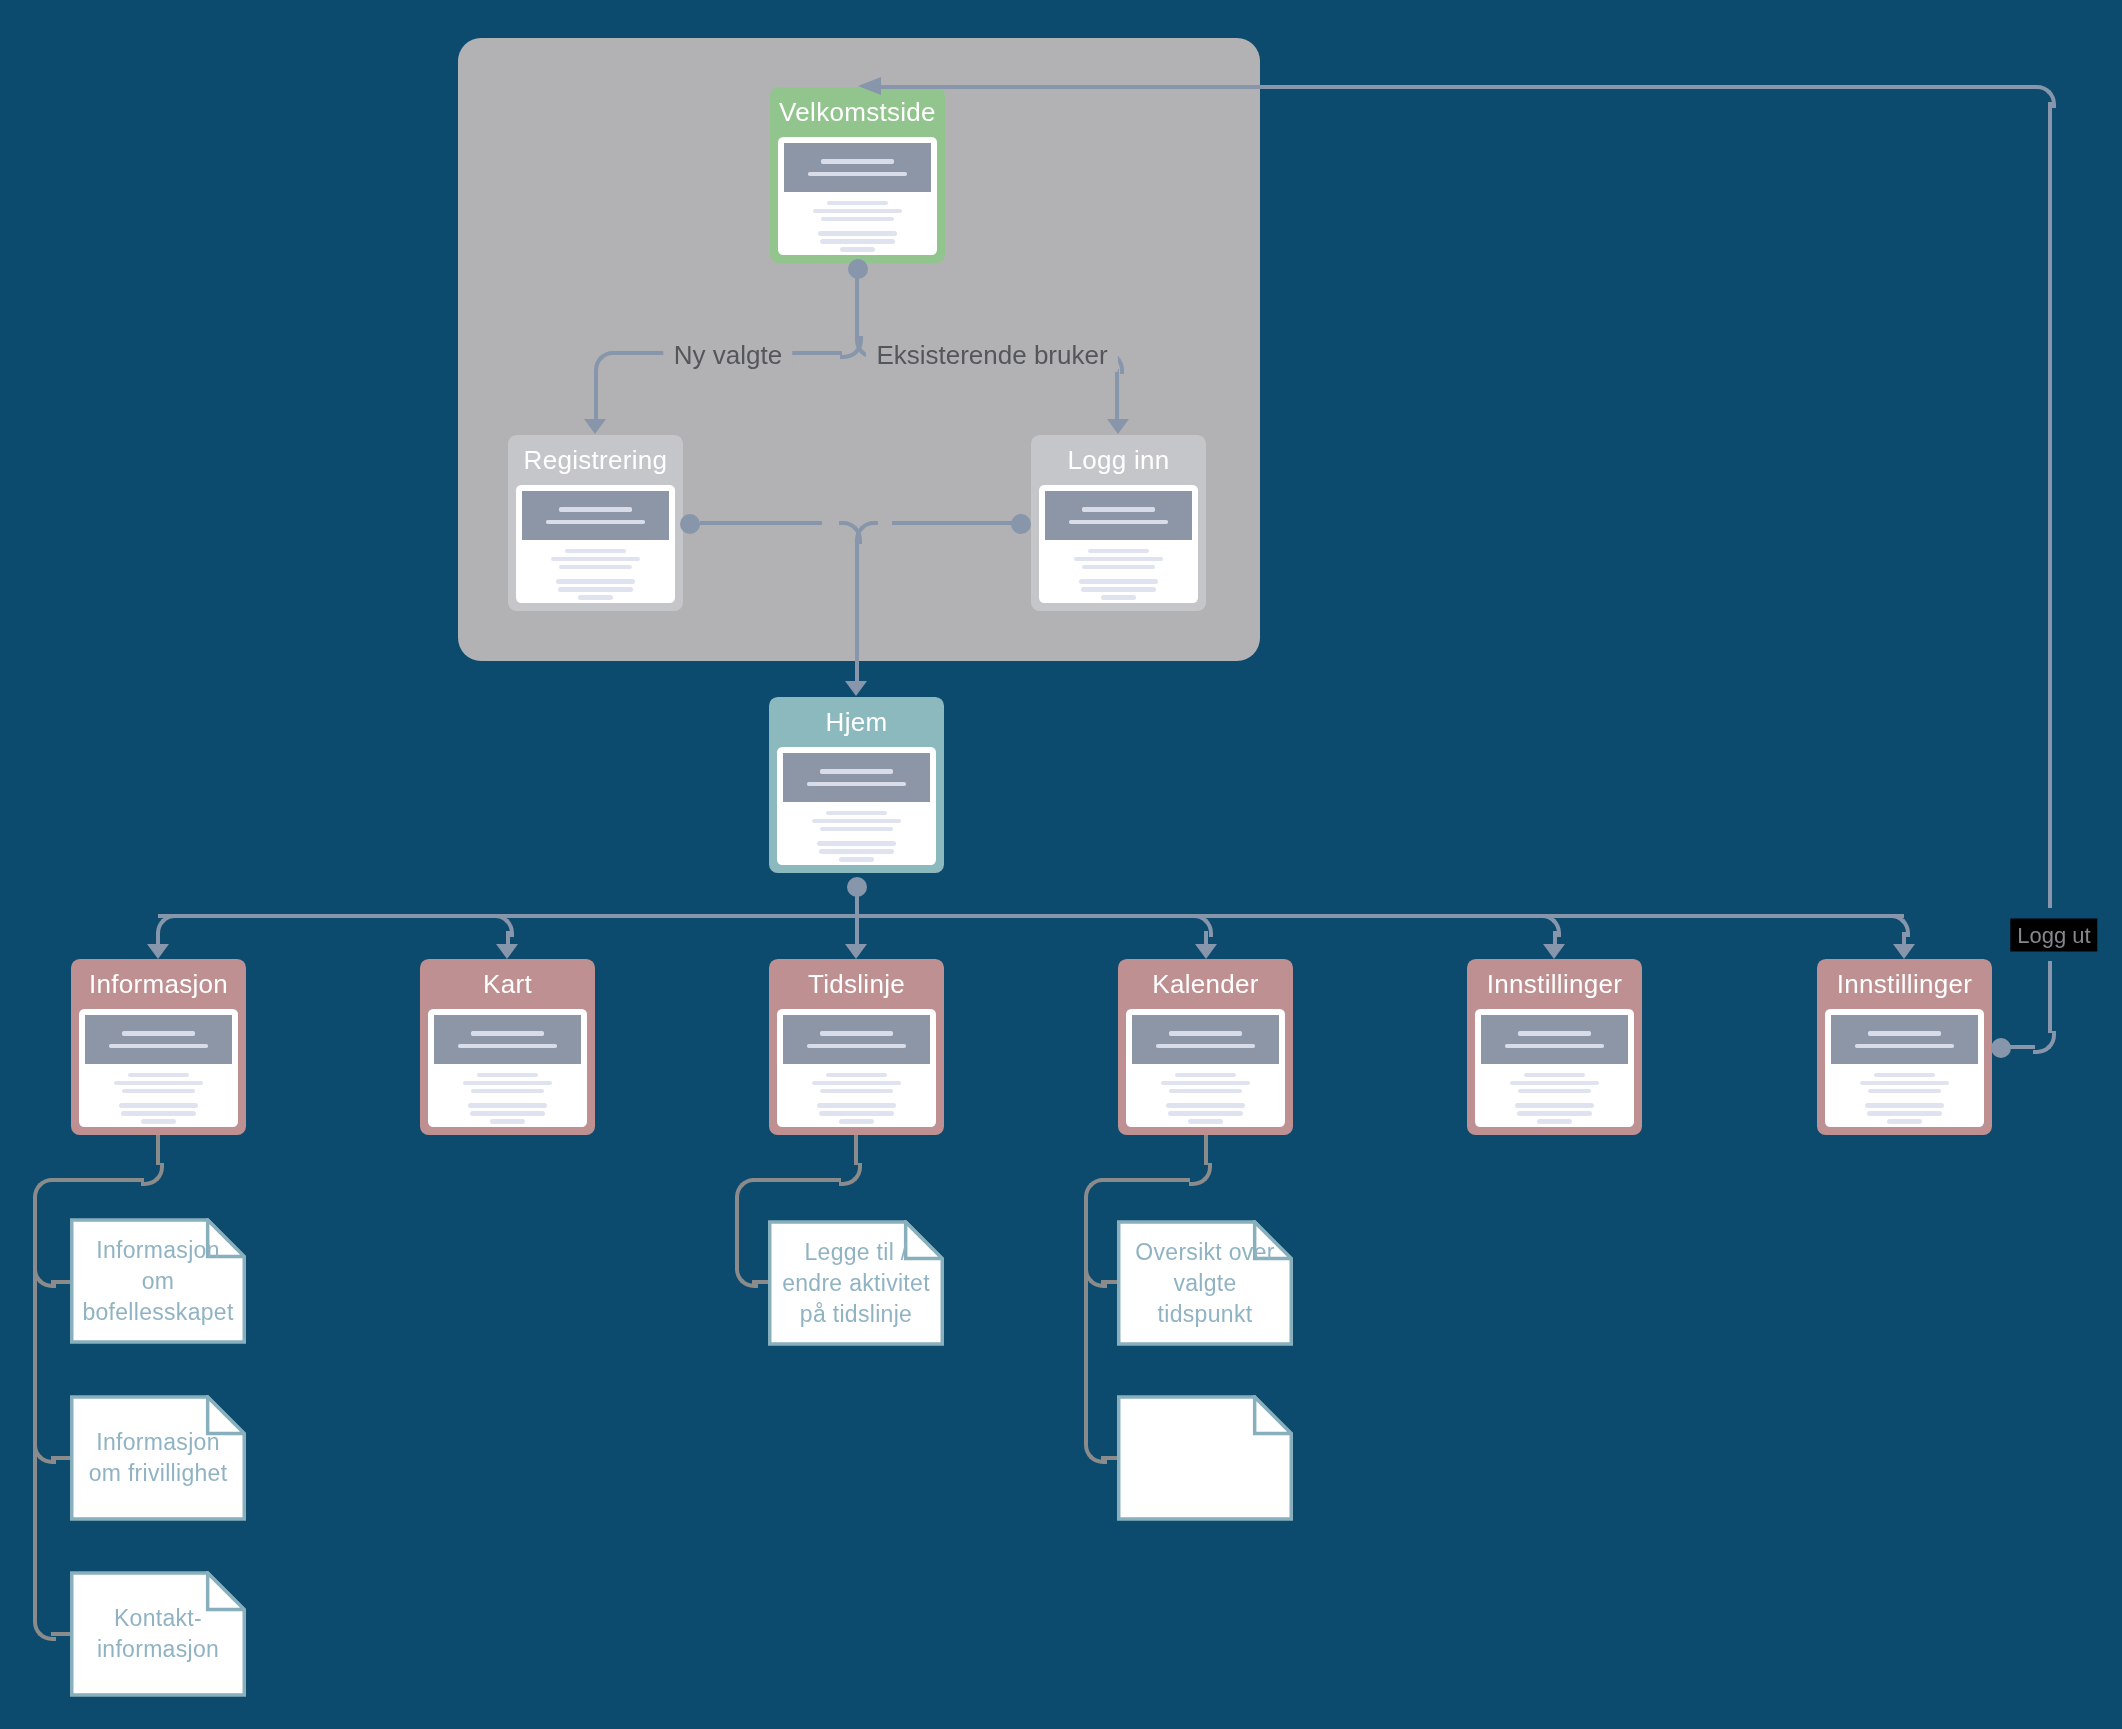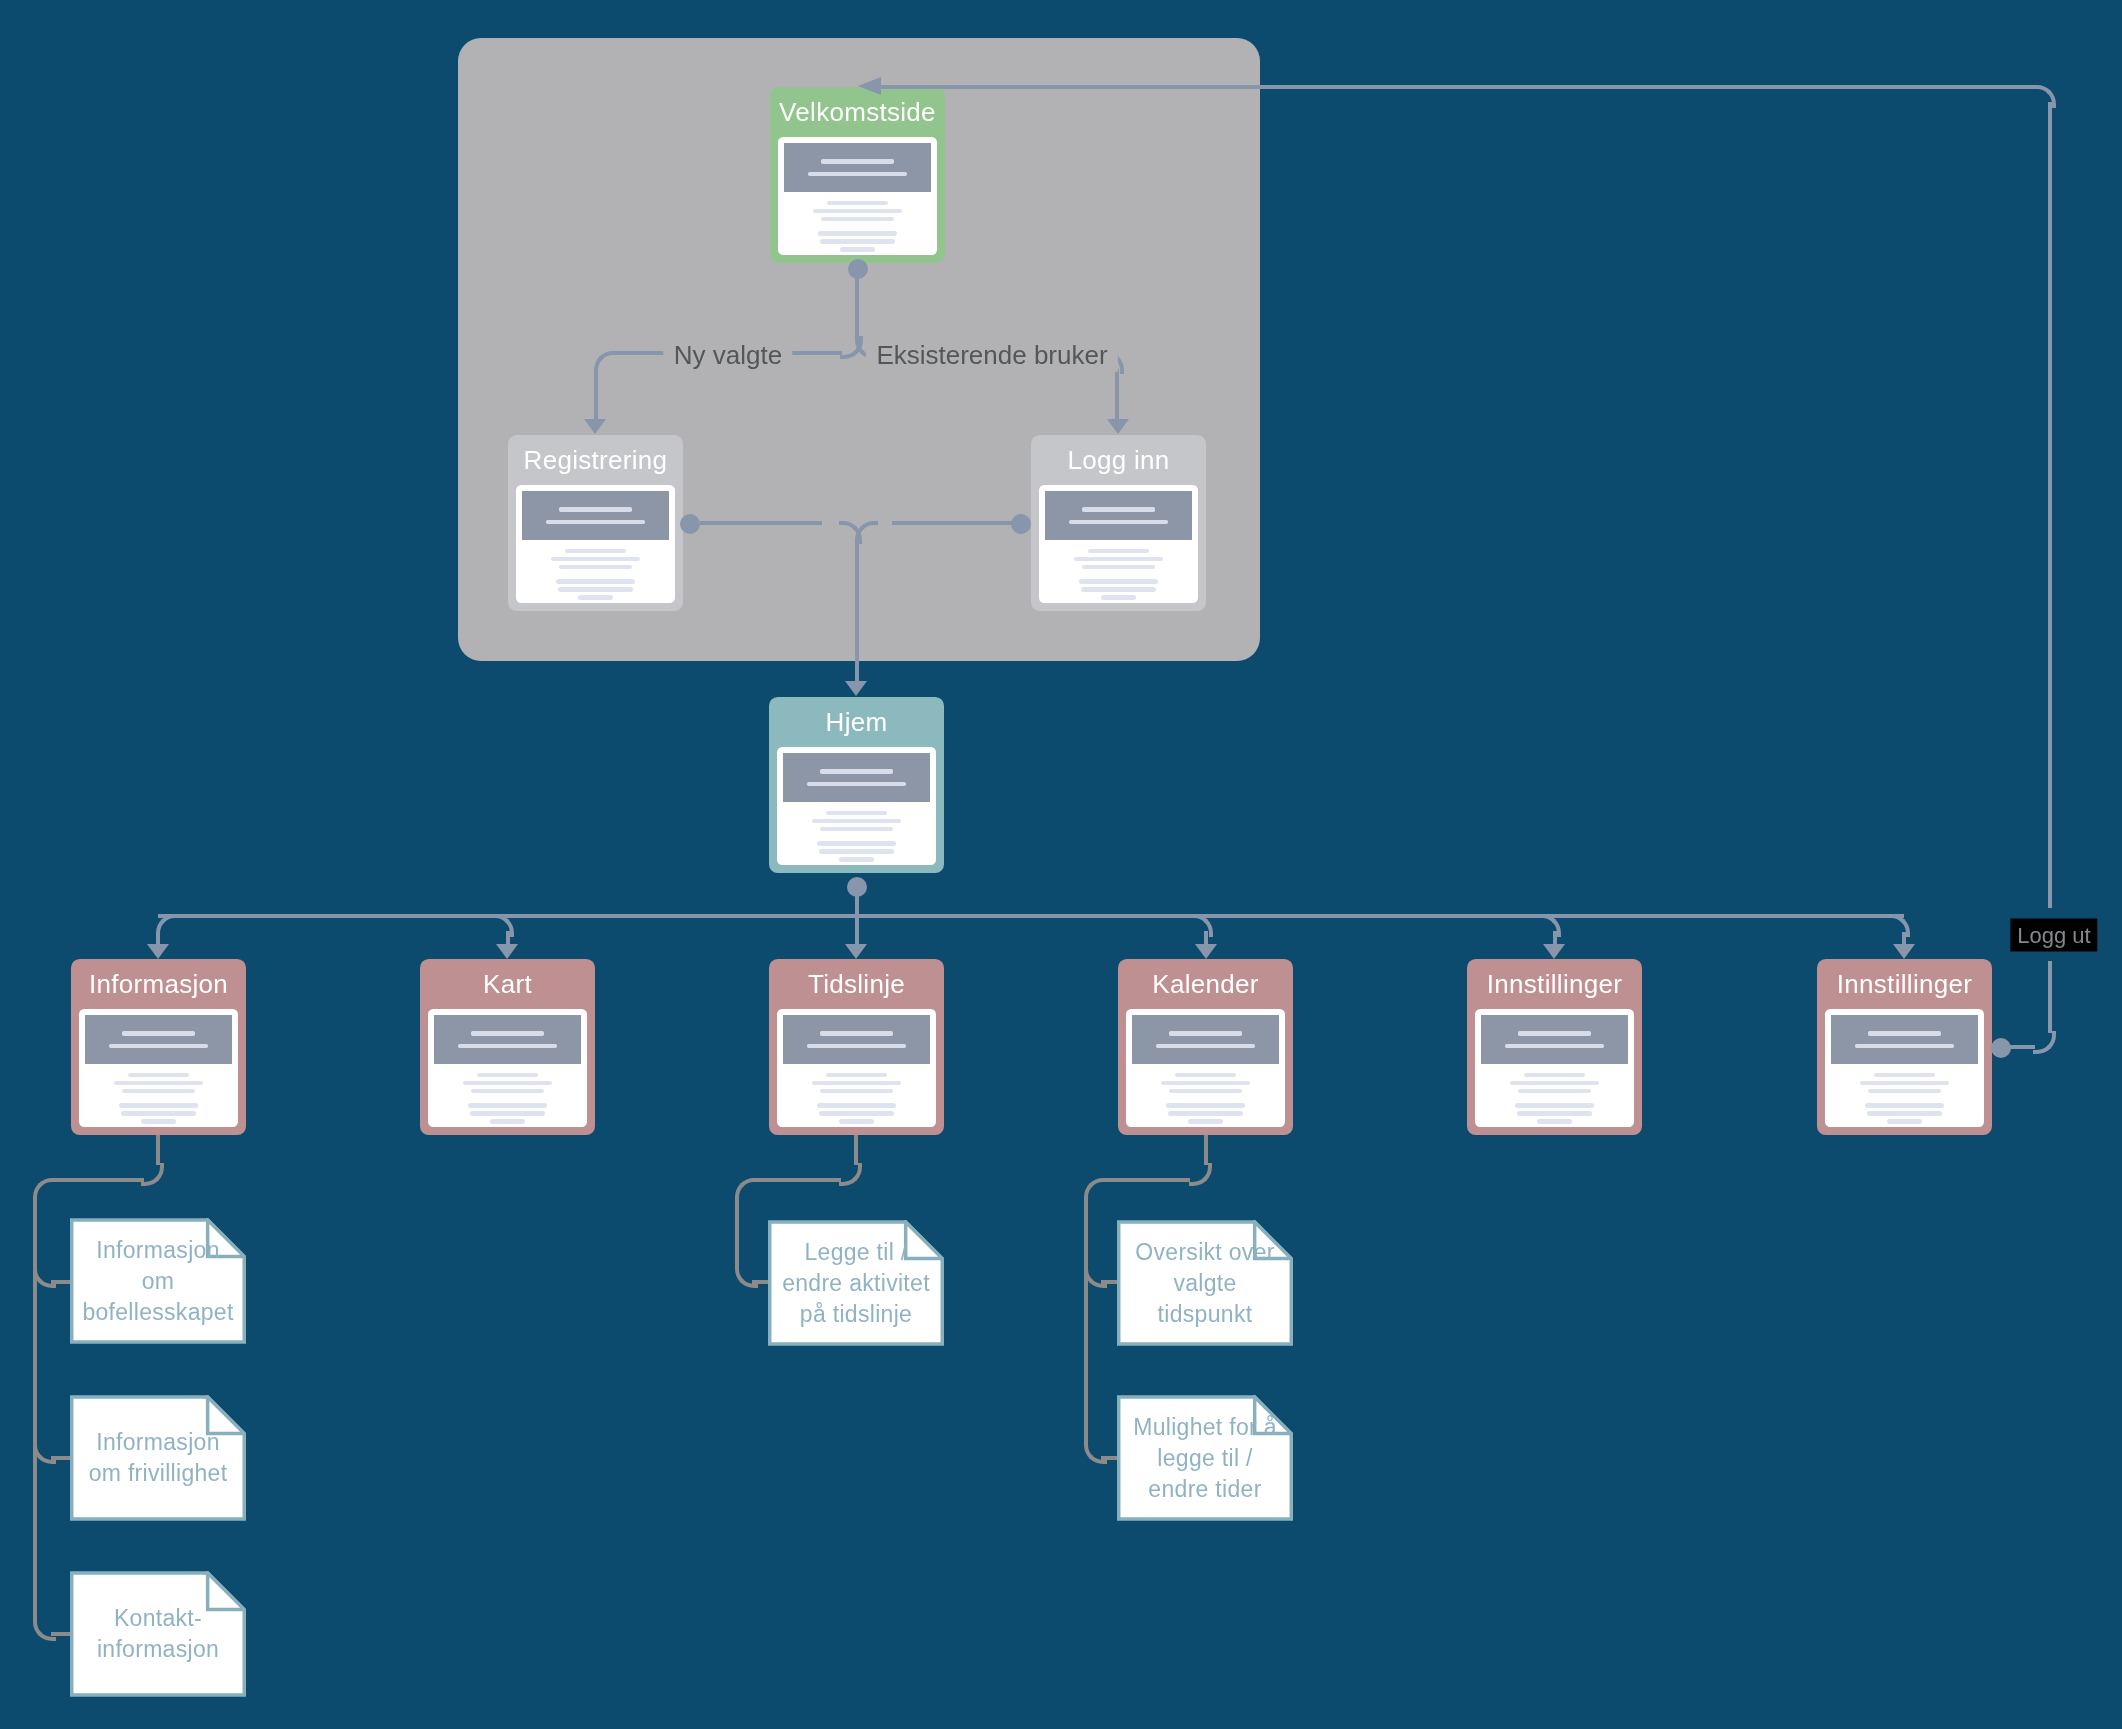--- a/index.html
+++ b/index.html
@@ -337,20 +337,19 @@
       <path d="M2 2 H158 L200 44 V142 H2 Z"></path>
         <path d="M158 2 V44 H200 Z"></path>
       </svg>
     <div class="note-text">Oversikt over valgte tidspunkt</div>
   </div>
   <div class="note" style="left:1117px;top:1395px">
     <svg width="176" height="126" viewBox="0 0 202 144">
       <path d="M2 2 H158 L200 44 V142 H2 Z"></path>
         <path d="M158 2 V44 H200 Z"></path>
       </svg>
-    <div class="note-text">Mulighet for å legge til / endre tider</div>
   </div>
 
   <div class="edge-label" style="left:728px;top:355px">Ny valgte</div>
   <div class="edge-label" style="left:992px;top:355px">Eksisterende bruker</div>
   <div class="logout-label" style="left:2054px;top:935px">Logg ut</div>
 </div>
 
 
 </body></html>

